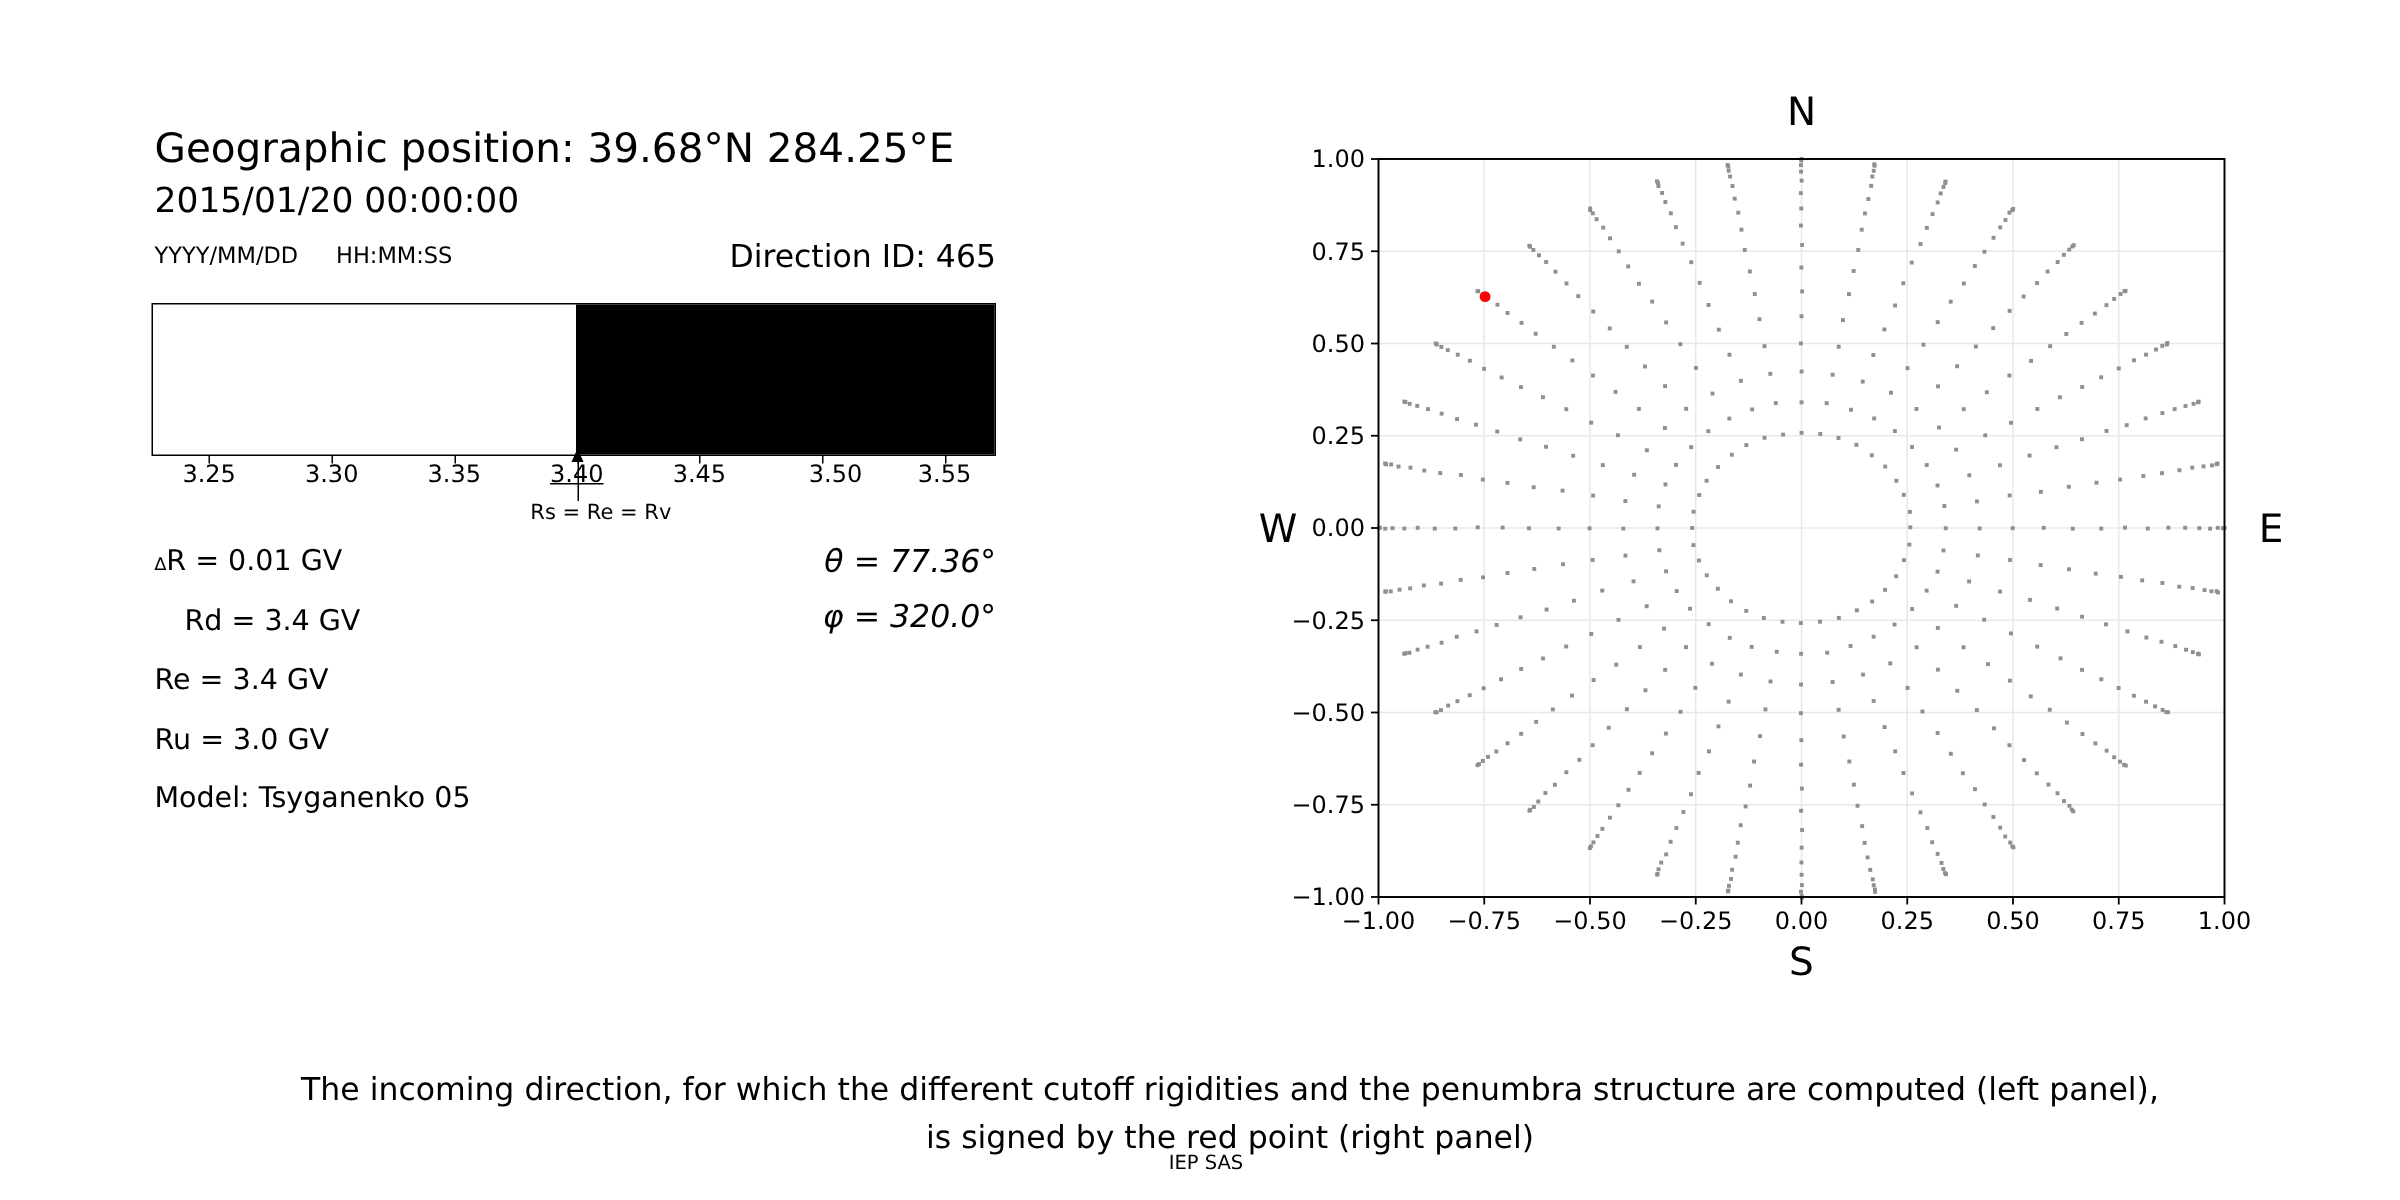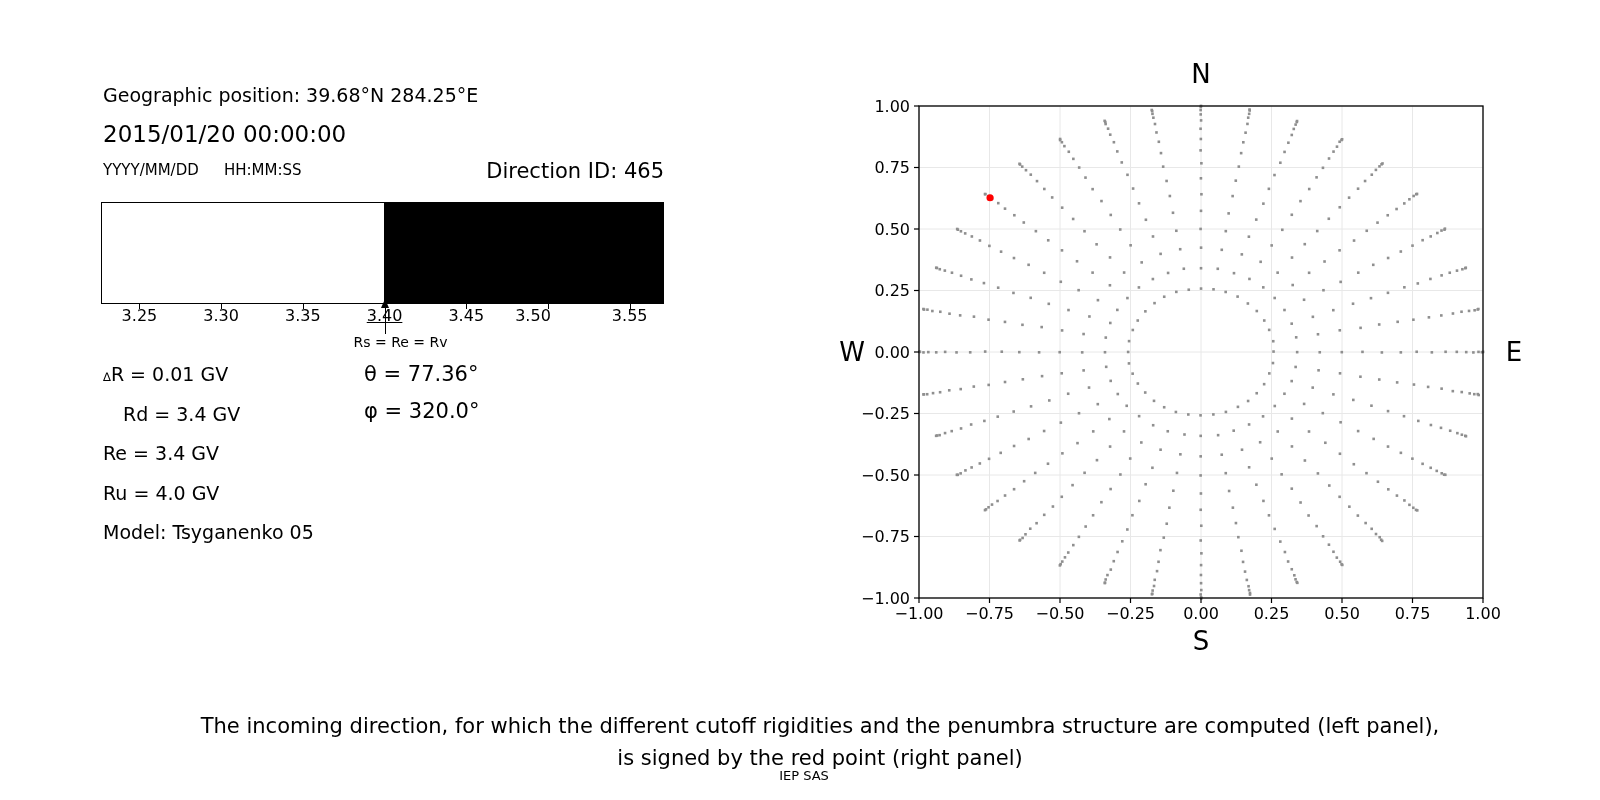--- a/index.html
+++ b/index.html
@@ -1,36 +1,36 @@
 <!DOCTYPE html>
 <html><head>
 <meta charset="utf-8">
 <style>
   html,body{margin:0;padding:0;background:#ffffff;}
   .page{
     position:relative;width:1600px;height:800px;background:#ffffff;
     font-family:"DejaVu Sans", "Liberation Sans", sans-serif;color:#000;overflow:hidden;
   }
   .abs{position:absolute;white-space:nowrap;}
-  .geo-line{left:103px;top:84px;font-size:19px;}
+  .geo-line{left:103px;top:84px;font-size:27px;}
   .date-line{left:103px;top:121px;font-size:23px;}
   .fmt-date{left:103px;top:161px;font-size:15px;}
   .fmt-time{left:224px;top:161px;font-size:15px;}
   .dir-id{left:364px;top:159px;width:300px;text-align:right;font-size:21px;}
   .pen-box{left:101px;top:202px;width:561px;height:100px;border:1.5px solid #000;background:#ffffff;}
   .pen-black{position:absolute;top:0;bottom:0;background:#000;}
   .pen-tick-mark{position:absolute;top:304px;width:1px;height:5px;background:#000;}
   .pen-tick-label{position:absolute;top:306px;width:60px;margin-left:-30px;text-align:center;font-size:16px;}
   .arrow-stem{left:384px;top:307px;width:1px;height:27px;background:#000;z-index:3;}
   .arrow-head{left:380px;top:299px;width:0;height:0;border-left:4.5px solid transparent;
               border-right:4.5px solid transparent;border-bottom:9px solid #000;z-index:3;}
   .arrow-label{left:384px;top:334px;transform:translateX(-50%);font-size:14px;padding-left:32px;}
   .val-row{left:103px;font-size:19px;}
   .val-row .delta{font-size:0.62em;}
-  .ang-row{left:364px;width:300px;font-size:21px;}
+  .ang-row{left:364px;width:300px;text-align:right;font-size:21px;font-style:italic;}
   .caption-line{left:820px;transform:translateX(-50%);font-size:21px;}
   .credit{left:804px;transform:translateX(-50%);top:768px;font-size:13px;}
   svg text{font-family:"DejaVu Sans", "Liberation Sans", sans-serif;fill:#000;}
   .tick-text{font-size:16px;}
   .compass-text{font-size:26px;}
 </style>
 </head>
 <body>
 
 <div class="page">
@@ -53,35 +53,35 @@
       <div class="pen-tick-label" style="left: 139.432px;">3.25</div>
       <div class="pen-tick-mark" style="left: 221.139px;"></div>
       <div class="pen-tick-label" style="left: 221.139px;">3.30</div>
       <div class="pen-tick-mark" style="left: 302.845px;"></div>
       <div class="pen-tick-label" style="left: 302.845px;">3.35</div>
       <div class="pen-tick-mark" style="left: 384.552px;"></div>
       <div class="pen-tick-label" style="left: 384.552px; text-decoration: underline;">3.40</div>
       <div class="pen-tick-mark" style="left: 466.259px;"></div>
       <div class="pen-tick-label" style="left: 466.259px;">3.45</div>
       <div class="pen-tick-mark" style="left: 547.966px;"></div>
-      <div class="pen-tick-label" style="left: 533px;">3.50</div>
+      <div class="pen-tick-label" style="left: 557px;">3.50</div>
       <div class="pen-tick-mark" style="left: 629.673px;"></div>
       <div class="pen-tick-label" style="left: 629.673px;">3.55</div>
     </div>
 
   <div class="abs arrow-stem" id="arrow-stem" style="left: 384.552px;"></div>
   <div class="abs arrow-head" id="arrow-head" style="left: 380.552px;"></div>
   <div class="abs arrow-label" id="arrow-label" style="left: 384.552px;">Rs = Re = Rv</div>
 
   <div class="abs val-row" style="top:363px;">
     <span class="delta">∆</span><span>R = 0.01 GV</span>
   </div>
   <div class="abs val-row" style="top:403px;margin-left:20px;">Rd = 3.4 GV</div>
   <div class="abs val-row" style="top:442px;">Re = 3.4 GV</div>
-  <div class="abs val-row" style="top:482px;">Ru = 4.0 GV</div>
+  <div class="abs val-row" style="top:482px;">Ru = 3.0 GV</div>
   <div class="abs val-row" style="top:521px;">Model: Tsyganenko 05</div>
 
   <div class="abs ang-row" style="top:362px;">θ = 77.36°</div>
   <div class="abs ang-row" style="top:399px;">φ = 320.0°</div>
 
   <svg id="scatter-svg" style="position:absolute;left:0;top:0;" width="1600" height="800" viewBox="0 0 1600 800">
       <line x1="919" y1="106" x2="919" y2="598" stroke="#e8e8e8" stroke-width="1"></line>
       <line x1="989.5" y1="106" x2="989.5" y2="598" stroke="#e8e8e8" stroke-width="1"></line>
       <line x1="1060" y1="106" x2="1060" y2="598" stroke="#e8e8e8" stroke-width="1"></line>
       <line x1="1130.5" y1="106" x2="1130.5" y2="598" stroke="#e8e8e8" stroke-width="1"></line>

